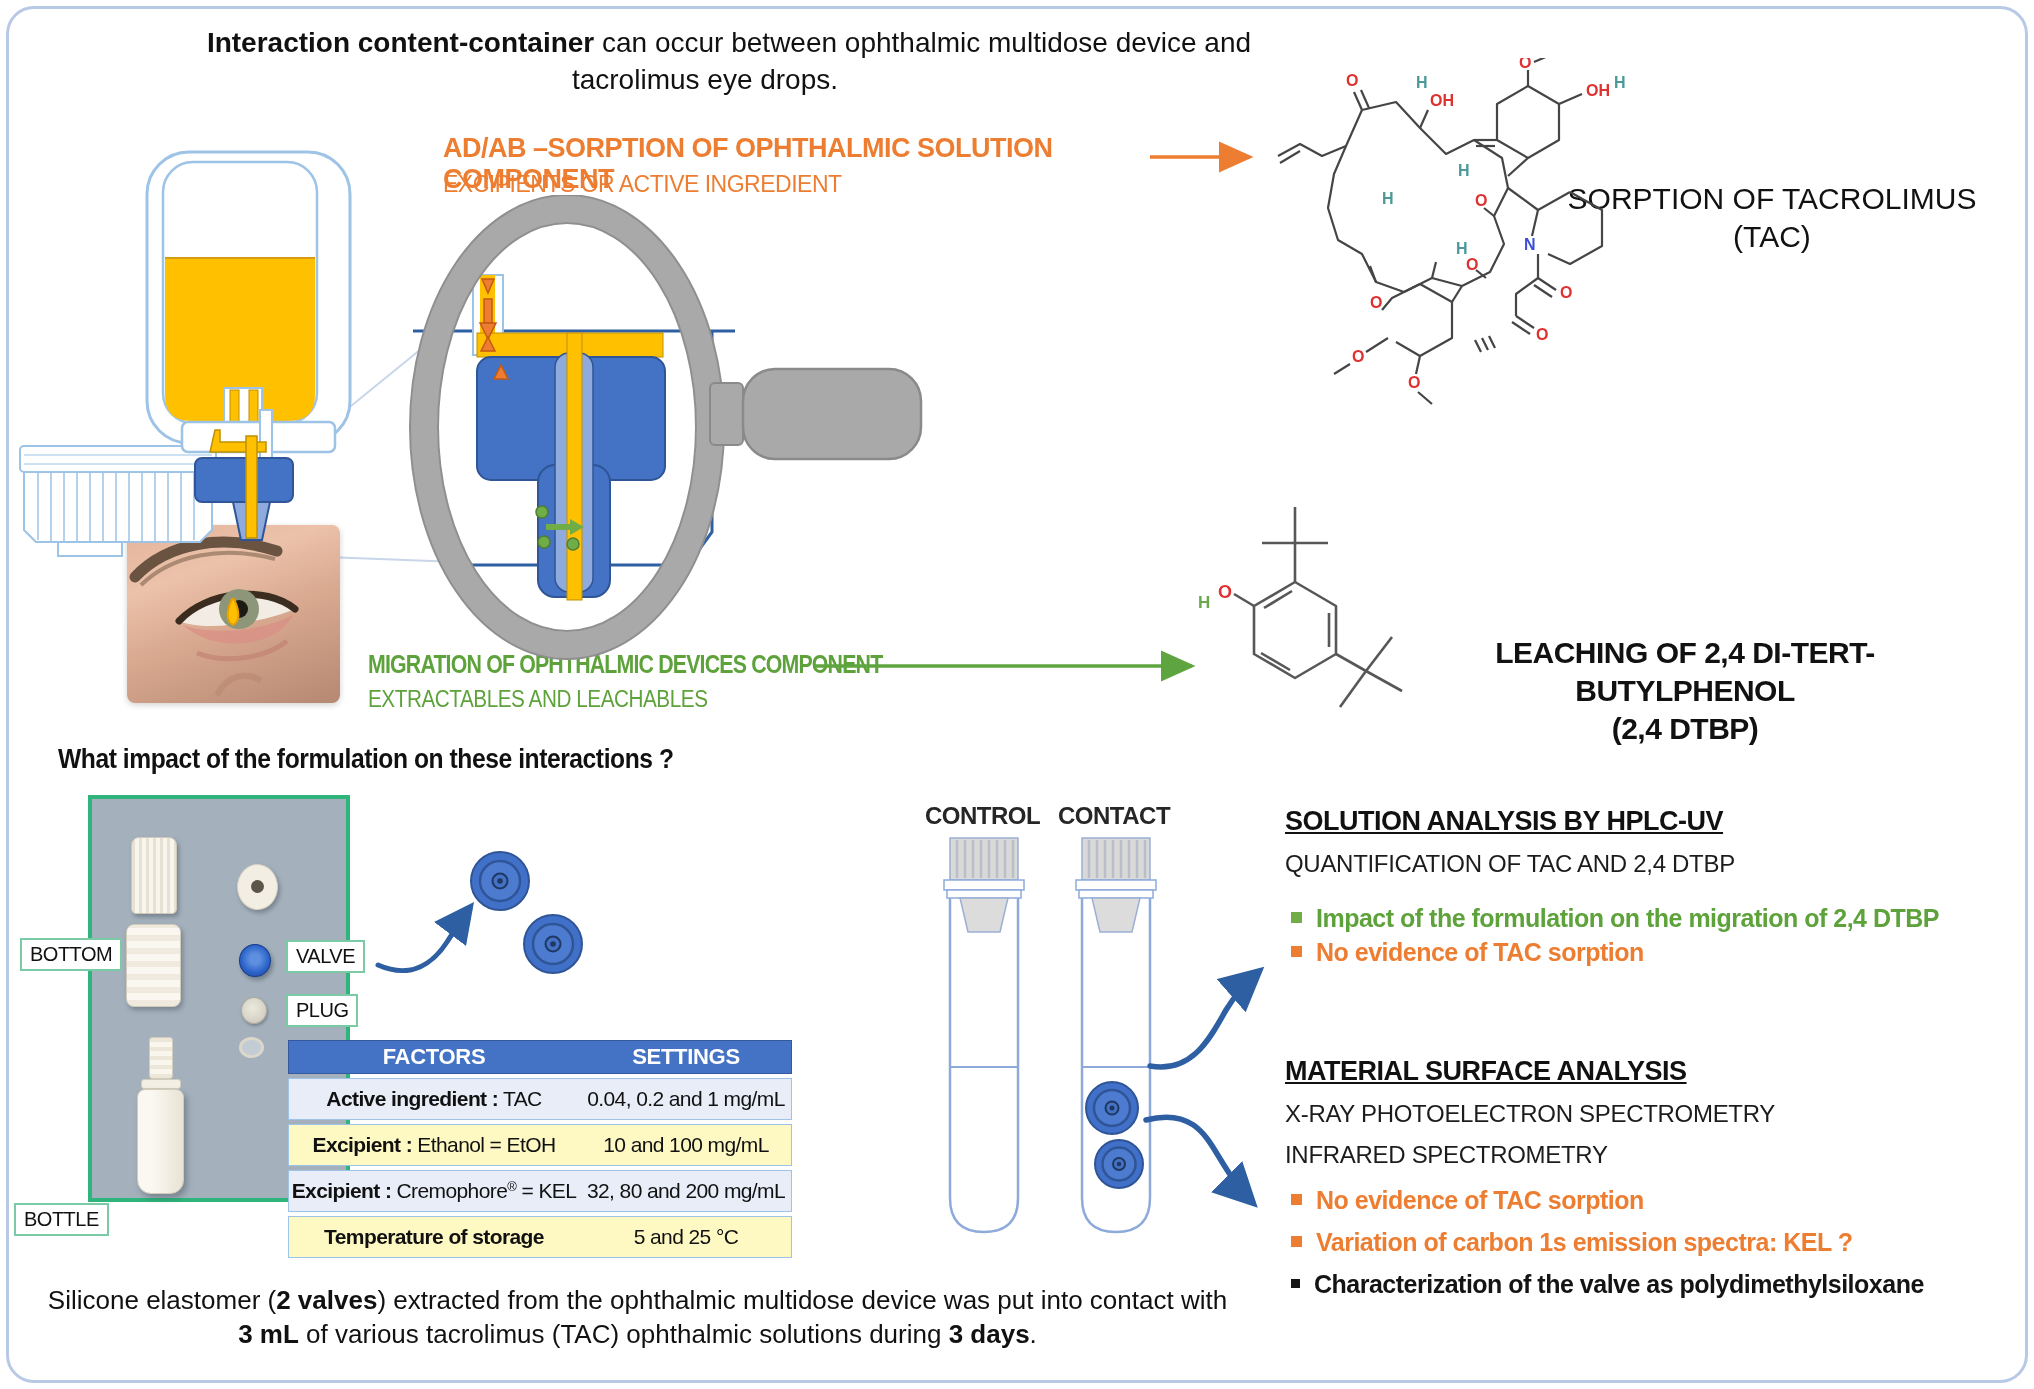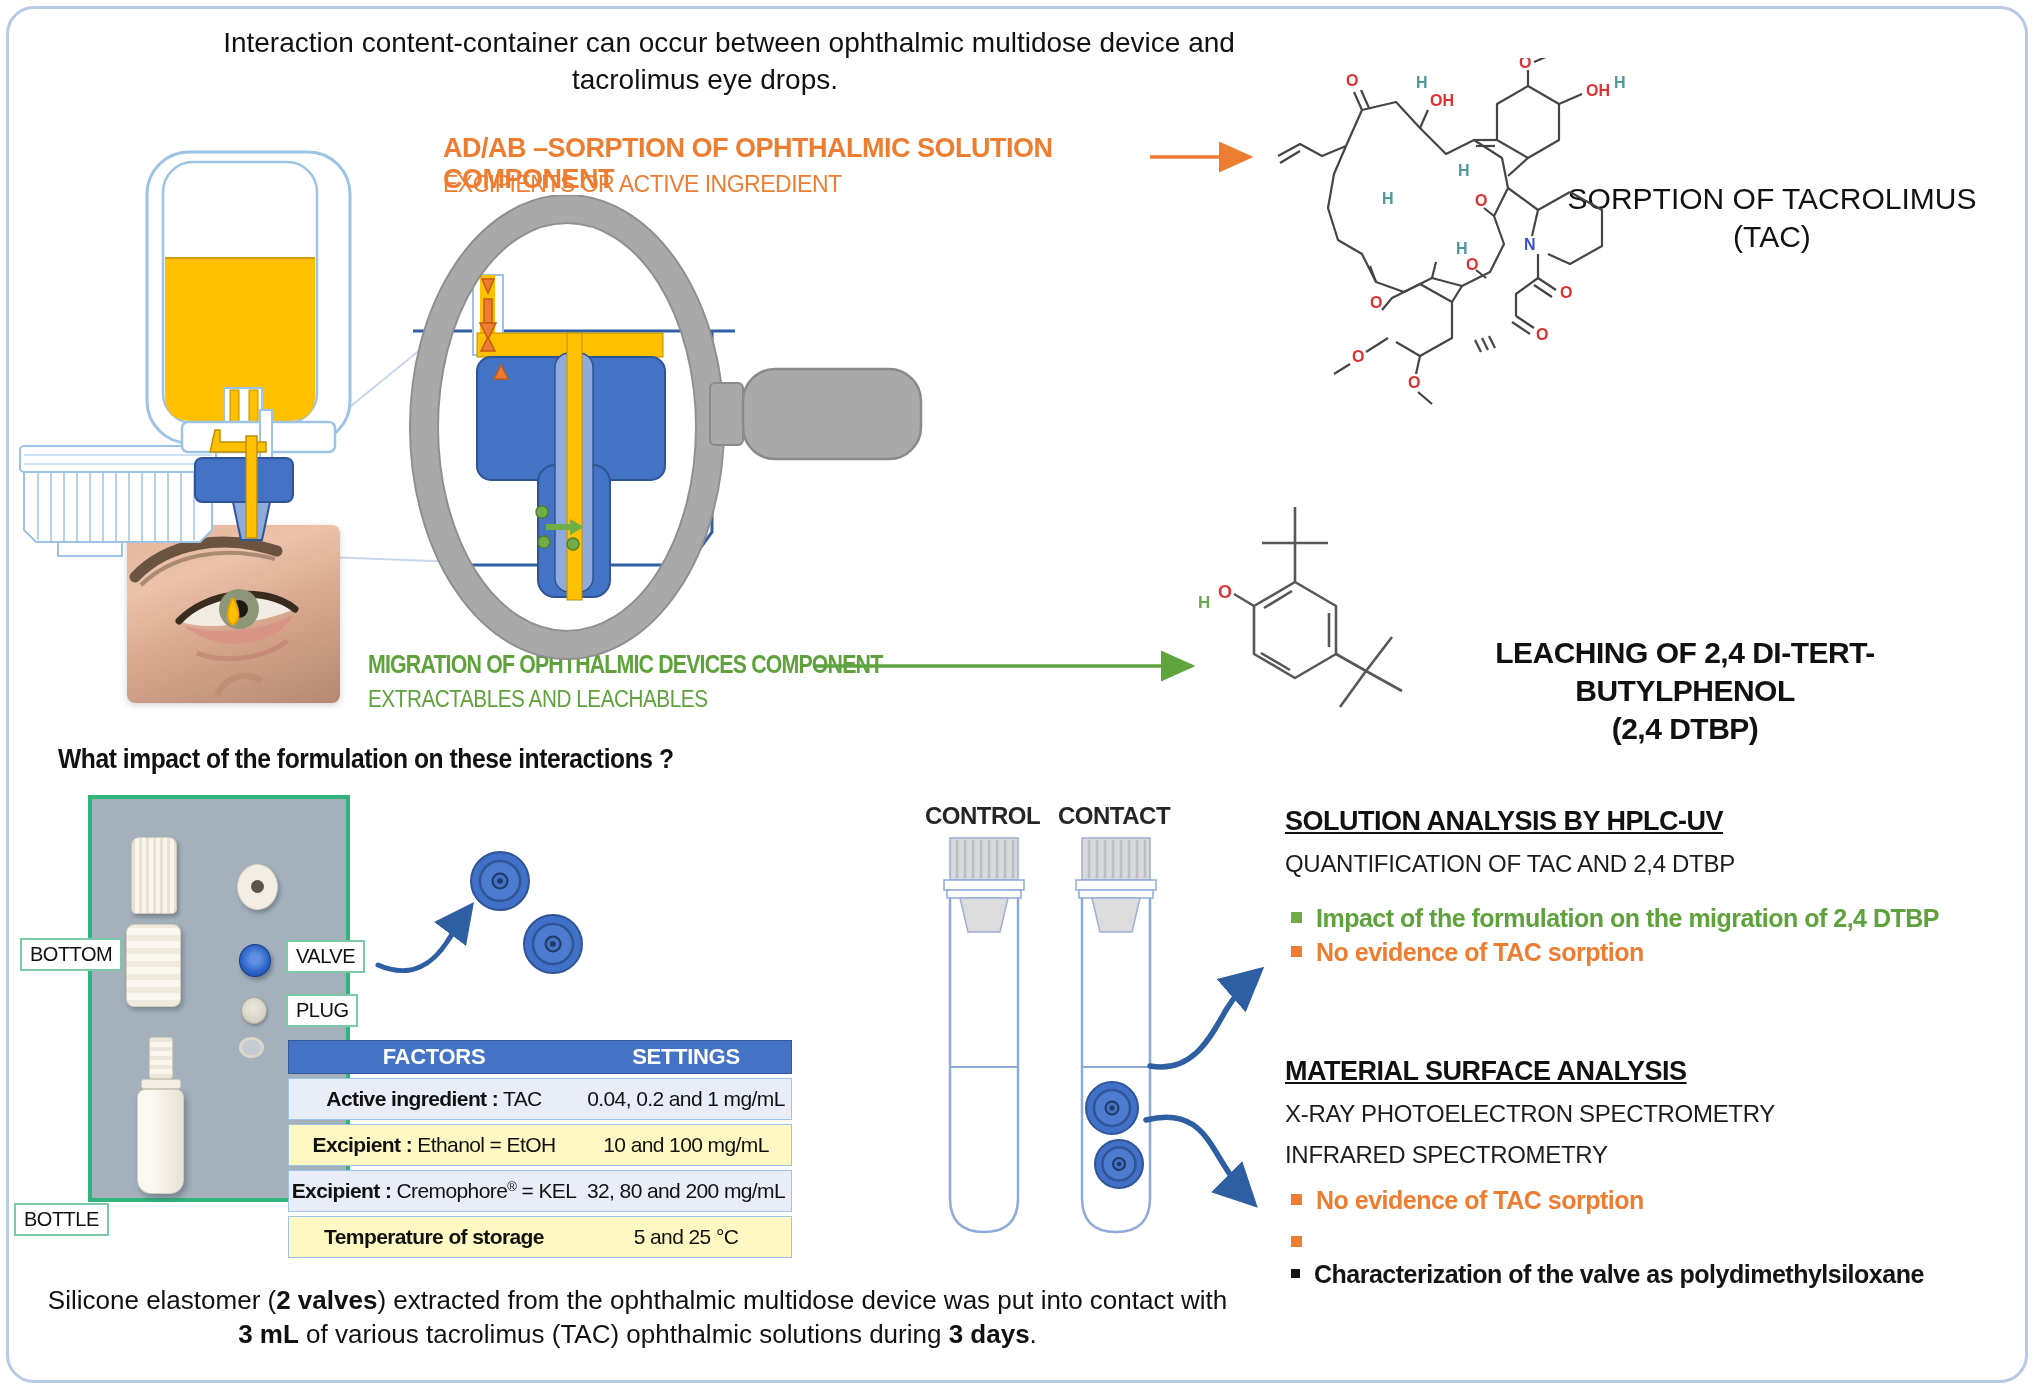--- a/index.html
+++ b/index.html
@@ -7,21 +7,21 @@
   body {
     width:2034px; height:1389px; position:relative; overflow:hidden;
     font-family:"Liberation Sans","DejaVu Sans",sans-serif; color:#1a1a1a;
   }
   .frame { position:absolute; inset:6px; border:3px solid #b7c9e5; border-radius:28px; pointer-events:none; z-index:60; }
   .abs { position:absolute; }
   svg { display:block; }
 
   
   .intro { left:110px; top:24px; width:1190px; text-align:center; font-size:28px; line-height:37px; color:#111; }
-  .intro b { font-weight:normal;margin-left:48px; }
+  .intro b { font-weight:bold;margin-left:48px; }
 
   .h-orange { left:443px; top:133px; width:760px; font-size:27px; font-weight:bold; color:#ED7D31; letter-spacing:-0.5px; }
   .sub-orange { left:443px; top:171px; width:700px; font-size:23px; color:#ED7D31; letter-spacing:-0.5px; }
 
   .h-green { left:368px; top:649px; width:640px; font-size:26px; font-weight:bold; color:#5EA23B; letter-spacing:-1px; transform:scaleX(.82); transform-origin:0 50%; white-space:nowrap; }
   .sub-green { left:368px; top:686px; width:500px; font-size:23px; color:#5EA23B; letter-spacing:-0.5px; transform:scaleX(.9); transform-origin:0 50%; white-space:nowrap; }
 
   .tac-title { left:1527px; top:180px; width:490px; text-align:center; font-size:30px; font-weight:normal; line-height:38px; color:#111; }
   .dtbp-title { left:1400px; top:634px; width:570px; text-align:center; font-size:30px; font-weight:bold; line-height:38px; color:#111; letter-spacing:-0.5px; }
 
@@ -418,20 +418,21 @@
 <div class="abs panel" style="left:1285px;top:1056px;">
   <div class="p-title">MATERIAL SURFACE ANALYSIS</div>
   <div class="p-method">X-RAY PHOTOELECTRON SPECTROMETRY</div>
   <div class="p-method">INFRARED SPECTROMETRY</div>
   <div class="bullet orange" style="margin-top:16px;">
     <span class="sq"></span>
     <span class="btxt">No evidence of TAC sorption</span>
   </div>
   <div class="bullet orange" style="margin-top:12px;">
     <span class="sq"></span>
+    <span class="btxt">Variation of carbon 1s emission spectra: KEL ?</span>
   </div>
   <div class="bullet black" style="margin-top:12px;">
     <span class="sq"></span>
     <span class="btxt">Characterization  of the valve as polydimethylsiloxane</span>
   </div>
 </div>
 
 <div class="abs caption">
   <span>Silicone elastomer (</span><span class="bseg">2 valves</span><span>) extracted from the ophthalmic multidose device was put into contact with </span><span class="bseg">3 mL</span><span> of various tacrolimus (TAC) ophthalmic solutions during </span><span class="bseg">3 days</span><span>.</span>
 </div>

